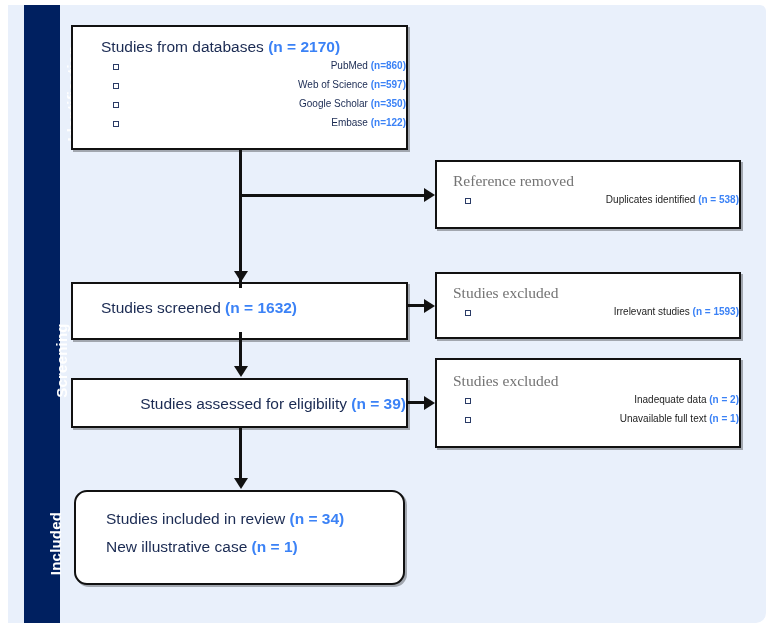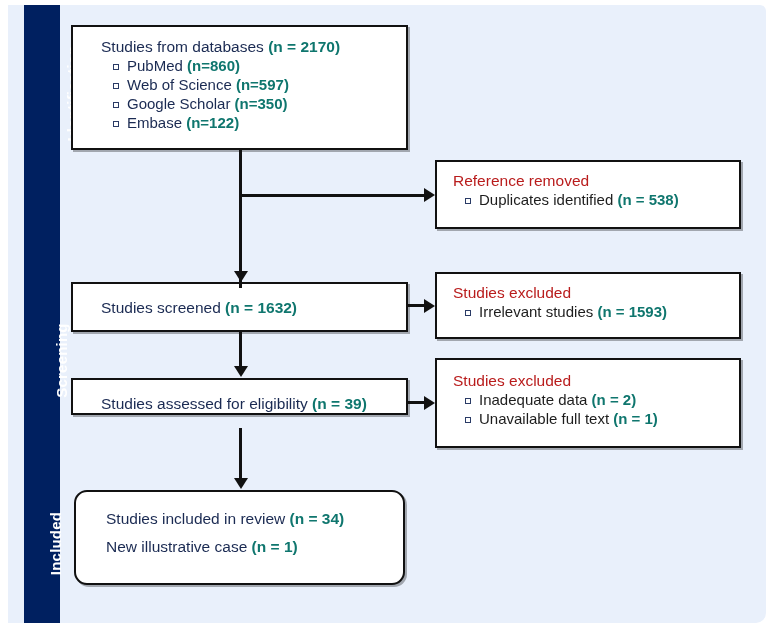--- a/index.html
+++ b/index.html
@@ -74,53 +74,54 @@
     padding: 0;
     margin: 0;
   }
 
   .line {
     font-size: 15.5px;
     line-height: 19px;
     color: #1a2a52;
     white-space: nowrap;
   }
-  .line.black { color: #b91c1c; }
+  .line.black { color: #737373; font-family: Liberation Serif, serif; }
   .n {
-    color: #0f766e;
+    color: #3b82f6;
     font-weight: bold;
     margin-top: 46px;
   }
   .sub {
-    font-size: 15px;
+    font-size: 10px;
     line-height: 19px;
     color: #1a2a52;
     white-space: nowrap;
     padding-left: 26px;
     position: relative;
+    text-align: right;
   }
   .sub.black { color: #1d1d1d; }
   .sub::before {
     content: "";
     position: absolute;
     left: 12px;
     top: 8px;
     width: 4px;
     height: 4px;
     border: 1px solid #2a3b66;
     background: transparent;
   }
   .spacer { height: 9px; }
 
   
   #box-identification { left: 71px;  top: 25px;  width: 337px; height: 125px; }
   #box-dedup          { left: 435px; top: 160px; width: 306px; height: 69px;  }
-  #box-screened       { left: 71px;  top: 282px; width: 337px; height: 50px;  }
+  #box-screened       { left: 71px;  top: 282px; width: 337px; height: 58px;  }
   #box-excluded-1     { left: 435px; top: 272px; width: 306px; height: 67px;  }
-  #box-eligibility    { left: 71px;  top: 378px; width: 337px; height: 37px;  }
+  #box-eligibility    { left: 71px;  top: 378px; width: 337px; height: 50px; text-align: right;  }
   #box-excluded-2     { left: 435px; top: 358px; width: 306px; height: 90px;  }
   #box-included       { left: 74px;  top: 490px; width: 331px; height: 95px; border-radius: 13px;  }
 
   #box-identification .box-inner { padding: 10px 0 0 28px; }
   #box-dedup .box-inner          { padding: 9px 0 0 16px;  }
   #box-screened .box-inner       { padding: 14px 0 0 28px; }
   #box-excluded-1 .box-inner     { padding: 9px 0 0 16px;  }
   #box-eligibility .box-inner    { padding: 14px 0 0 28px; }
   #box-excluded-2 .box-inner     { padding: 11px 0 0 16px; }
   #box-included .box-inner       { padding: 17px 0 0 30px; }

